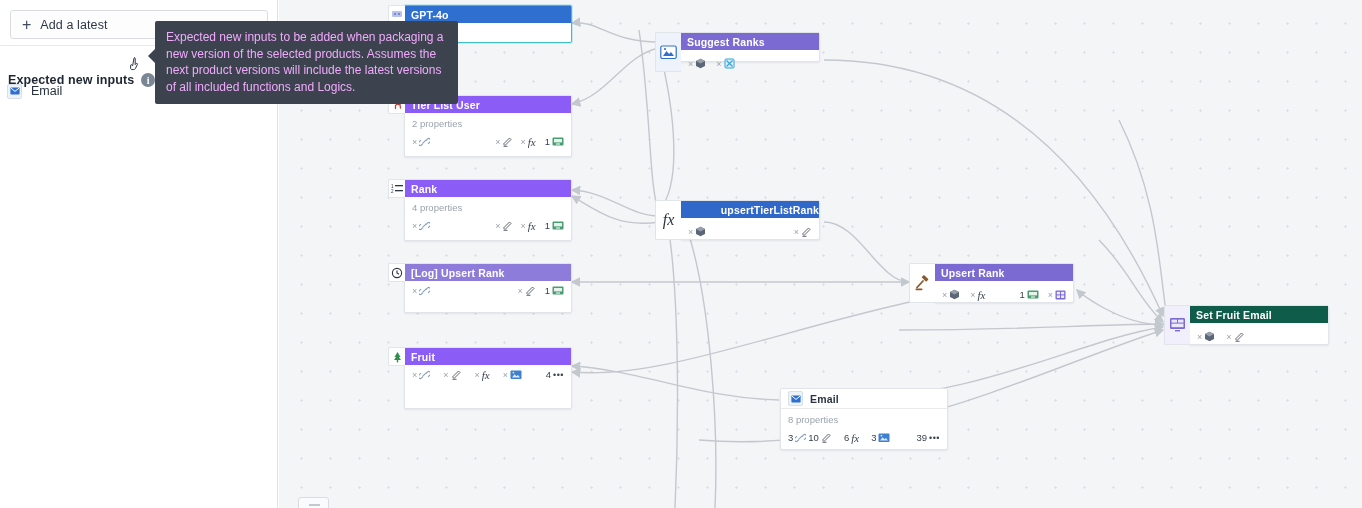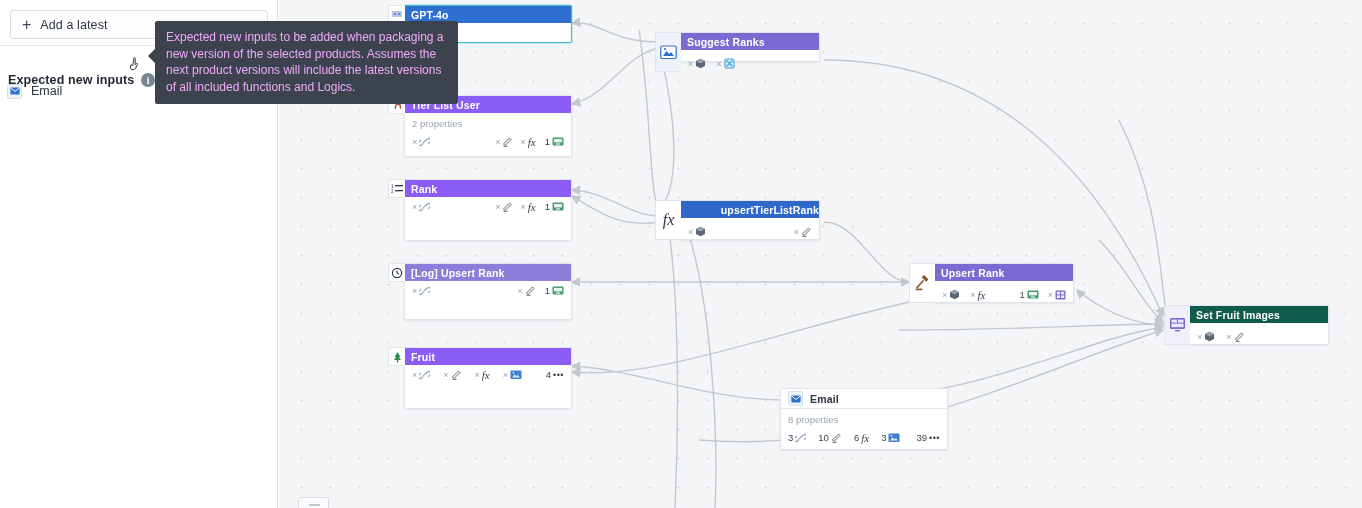--- a/index.html
+++ b/index.html
@@ -290,20 +290,21 @@
         <svg width="12" height="11" viewBox="0 0 12 11">
             <text x="0" y="5" font-size="4.5" fill="#2b3442" font-family="Liberation Sans,sans-serif">1</text>
             <text x="0" y="10" font-size="4.5" fill="#2b3442" font-family="Liberation Sans,sans-serif">2</text>
             <rect x="4" y="2" width="8" height="1.3" fill="#2b3442"></rect>
             <rect x="4" y="7" width="8" height="1.3" fill="#2b3442"></rect>
           </svg>
       </div>
       <div class="node-head h-orange">
         <span class="node-title">Rank</span>
       </div>
+      <div class="props">4 properties</div>
       <div class="icon-row">
         <span class="ic">
             <span class="x">×</span>
           <svg width="11" height="10" viewBox="0 0 11 10">
               <path d="M4 6.5 L2.6 7.9a1.9 1.9 0 0 1-2.7-2.7L2 3.1" stroke="#8aa0bd" stroke-width="1.1" fill="none"></path>
               <path d="M7 3.5 L8.4 2.1a1.9 1.9 0 0 1 2.7 2.7L9 6.9" stroke="#8aa0bd" stroke-width="1.1" fill="none"></path>
               <path d="M3.8 6.2 L7.2 2.8" stroke="#8aa0bd" stroke-width="1.1"></path>
             </svg>
         </span>
         <span class="spacer"></span>
@@ -322,21 +323,21 @@
             <span class="n">1</span>
           <svg width="12" height="10" viewBox="0 0 12 10">
               <rect x="0.5" y="0.5" width="11" height="8" rx="1" fill="#4a9d72"></rect>
               <rect x="2" y="2" width="8" height="3.4" fill="#e8f2ec"></rect>
               <rect x="4" y="6.4" width="4" height="1.2" fill="#e8f2ec"></rect>
             </svg>
         </span>
       </div>
     </div>
 
-    <div class="node" style="left:125px; top:263px; width:168px; height:57px;">
+    <div class="node" style="left:125px; top:263px; width:168px; height:50px;">
       <div class="badge">
         <svg width="12" height="12" viewBox="0 0 12 12">
             <circle cx="6" cy="6" r="4.6" stroke="#2b3442" stroke-width="1.1" fill="none"></circle>
             <path d="M6 3.4 L6 6 L8 7.2" stroke="#2b3442" stroke-width="1.1" fill="none"></path>
           </svg>
       </div>
       <div class="node-head h-purple">
         <span class="node-title">[Log] Upsert Rank</span>
       </div>
       <div class="icon-row">
@@ -518,21 +519,21 @@
       <div class="badge-lg" style="background:#f2effc;">
         <svg width="17" height="16" viewBox="0 0 17 16">
             <rect x="1" y="1" width="15" height="11" rx="1.2" fill="#7a6ad2"></rect>
             <rect x="2.5" y="2.6" width="5.5" height="3" fill="#ece8fa"></rect>
             <rect x="9" y="2.6" width="5.5" height="3" fill="#ece8fa"></rect>
             <rect x="2.5" y="6.6" width="12" height="3.6" fill="#ece8fa"></rect>
             <rect x="6" y="13" width="5" height="1.4" fill="#7a6ad2"></rect>
           </svg>
       </div>
       <div class="node-head h-green">
-        <span class="node-title">Set Fruit Images</span>
+        <span class="node-title">Set Fruit Email</span>
       </div>
       <div class="icon-row" style="margin-top:4px;">
         <span class="ic">
             <span class="x">×</span>
           <svg width="11" height="11" viewBox="0 0 11 11">
               <path d="M5.5 0.8 L10 3.1 L10 7.9 L5.5 10.2 L1 7.9 L1 3.1 z" fill="#5b6676"></path>
               <path d="M5.5 0.8 L10 3.1 L5.5 5.4 L1 3.1 z" fill="#97a0ac"></path>
             </svg>
         </span>
         <span class="ic" style="margin-left:9px;">
@@ -558,21 +559,21 @@
       <div class="props">8 properties</div>
       <div class="icon-row">
         <span class="ic">
             <span class="n">3</span>
           <svg width="11" height="10" viewBox="0 0 11 10">
               <path d="M4 6.5 L2.6 7.9a1.9 1.9 0 0 1-2.7-2.7L2 3.1" stroke="#8aa0bd" stroke-width="1.1" fill="none"></path>
               <path d="M7 3.5 L8.4 2.1a1.9 1.9 0 0 1 2.7 2.7L9 6.9" stroke="#8aa0bd" stroke-width="1.1" fill="none"></path>
               <path d="M3.8 6.2 L7.2 2.8" stroke="#8aa0bd" stroke-width="1.1"></path>
             </svg>
         </span>
-        <span class="ic" style="margin-left:10px;">
+        <span class="ic" style="">
             <span class="n">10</span>
           <svg width="11" height="11" viewBox="0 0 11 11">
               <path d="M1.5 8 L7.5 2 L9 3.5 L3 9.5 z" stroke="#5e6773" stroke-width="1" fill="none"></path>
               <path d="M1.5 10.3 L5.5 10.3" stroke="#5e6773" stroke-width="1"></path>
             </svg>
         </span>
         <span class="ic" style="margin-left:10px;">
             <span class="n">6</span>
           <em style="font-family:'Liberation Serif',serif; font-size:11px; color:#39424f;">fx</em>
         </span>

